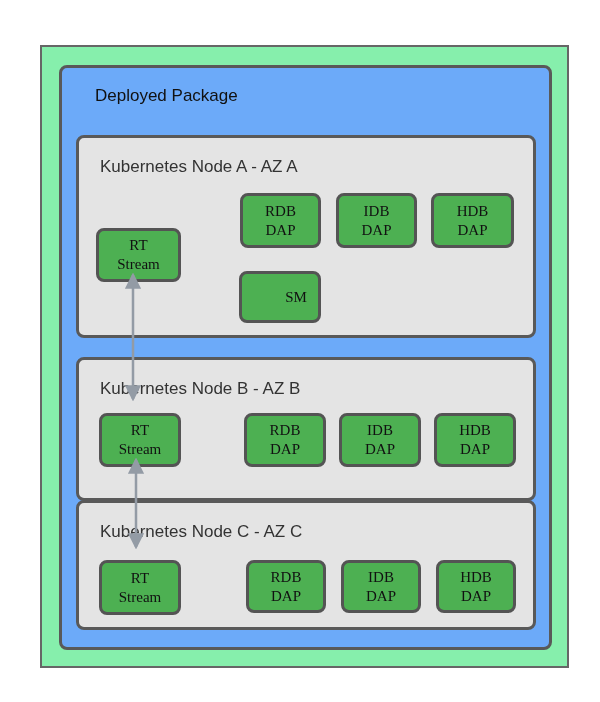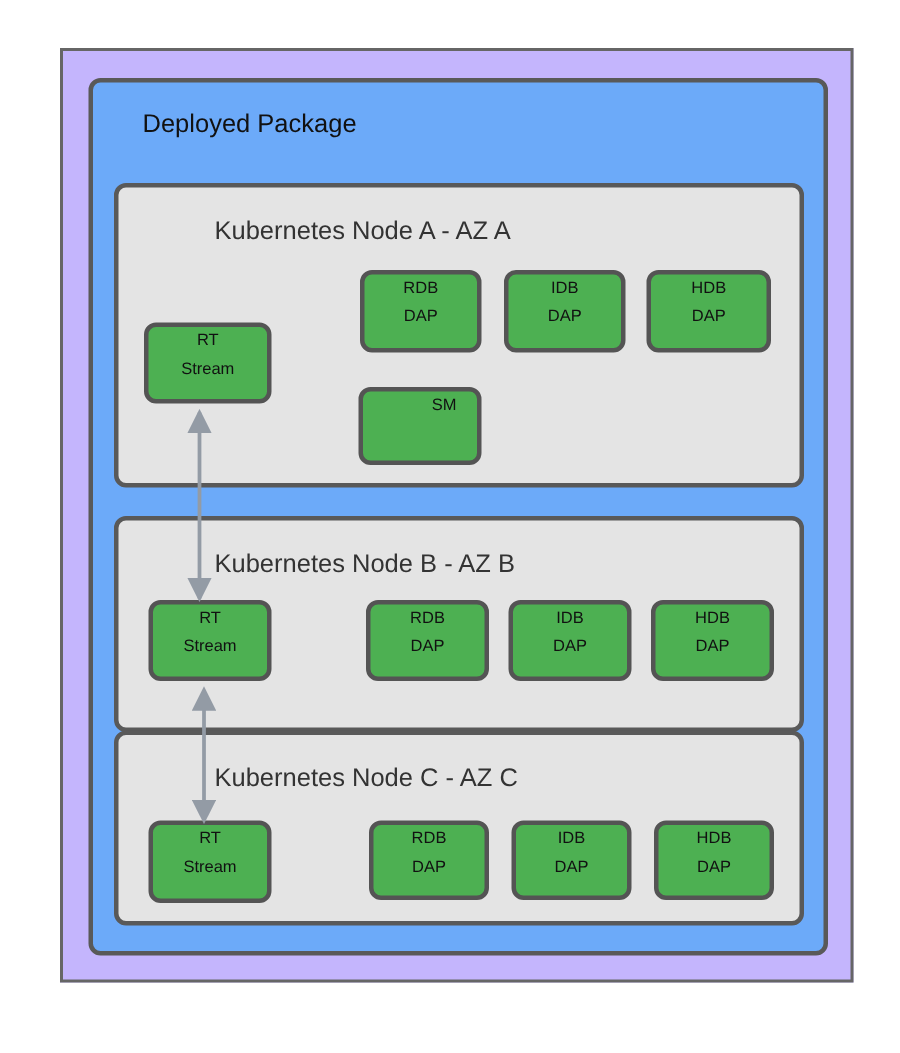--- a/index.html
+++ b/index.html
@@ -13,24 +13,24 @@
     position: relative;
     width: 600px;
     height: 702px;
     background: #ffffff;
     overflow: hidden;
   }
   
   .outer {
     position: absolute;
     left: 40px;
-    top: 32px;
+    top: 45px;
     width: 529px;
     height: 623px;
-    background: #c4b5fd;
+    background: #86efac;
     border: 2px solid #666666;
     box-sizing: border-box;
   }
   
   .package {
     position: absolute;
     left: 17px;
     top: 18px;
     width: 493px;
     height: 585px;
@@ -60,36 +60,37 @@
   .node-a { top: 67px;  height: 203px; }
   .node-b { top: 289px; height: 144px; }
   .node-c { top: 432px; height: 130px; }
   .node-title {
     position: absolute;
     left: 21px;
     top: 19px;
     font-size: 17px;
     color: #333333;
     white-space: nowrap;
-    margin-left: 43px;
   }
   
   .gbox {
     position: absolute;
     background: #4DB052;
     border: 3px solid #545454;
     border-radius: 8px;
     box-sizing: border-box;
     display: flex;
     flex-direction: column;
     align-items: center;
+    justify-content: center;
     text-align: center;
-    font-size: 11px;
+    font-size: 15px;
     line-height: 19px;
     color: #111111;
+    font-family: Liberation Serif, serif;
   }
   
   .a-rt  { left: 17px;  top: 90px;  width: 85px; height: 54px; }
   .a-rdb { left: 161px; top: 55px;  width: 81px; height: 55px; }
   .a-idb { left: 257px; top: 55px;  width: 81px; height: 55px; }
   .a-hdb { left: 352px; top: 55px;  width: 83px; height: 55px; }
   .a-sm  { left: 160px; top: 133px; width: 82px; height: 52px; padding-left: 32px; }
   
   .b-rt  { left: 20px;  top: 53px; width: 82px; height: 54px; }
   .b-rdb { left: 165px; top: 53px; width: 82px; height: 54px; }

